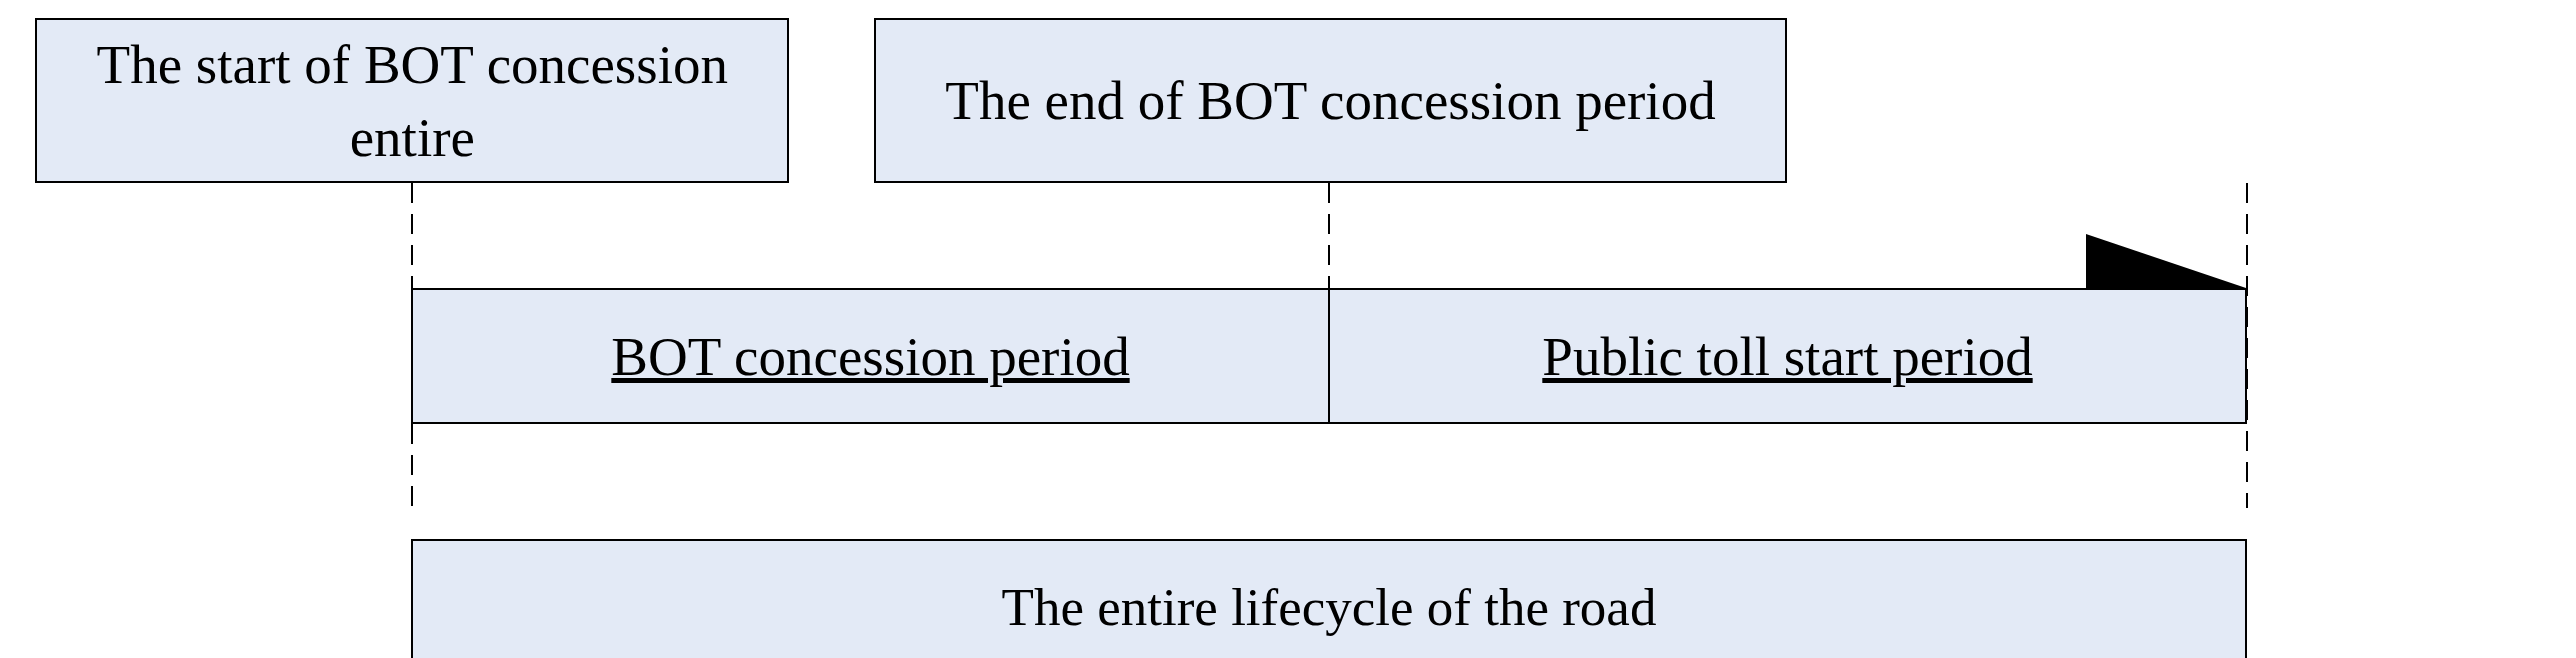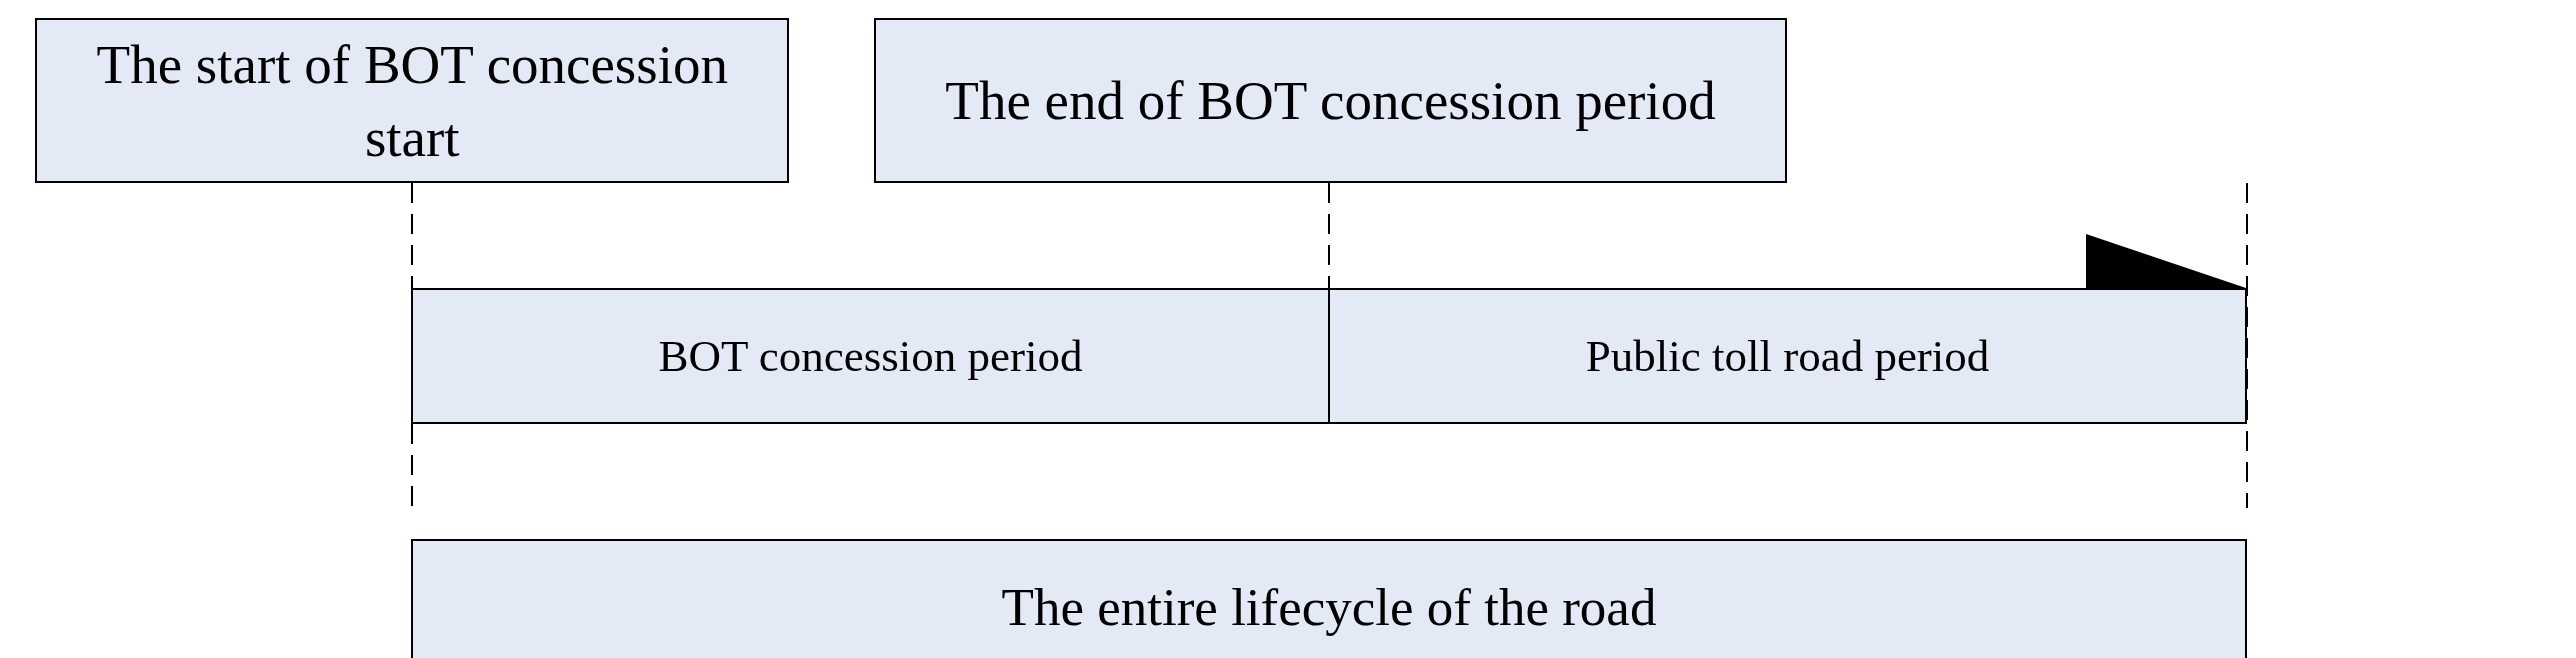--- a/index.html
+++ b/index.html
@@ -64,21 +64,22 @@
     border: 2.3px solid #000000;
     display: flex;
     z-index: 1;
   }
   .timeline-segment {
     box-sizing: border-box;
     display: flex;
     align-items: center;
     justify-content: center;
     text-align: center;
-    font-size: 45px;
+    font-size: 55px;
+    text-decoration: underline;
   }
   .segment-bot {
     width: 917px;
     border-right: 2.3px solid #000000;
   }
   .segment-ptr {
     flex: 1;
   }
   .end-marker {
     position: absolute;
@@ -103,41 +104,41 @@
     z-index: 1;
   }
 </style>
 </head>
 <body>
 
 <div class="canvas">
 
   <div class="event-box box-start">
     <div>The start of BOT concession</div>
-    <div>start</div>
+    <div>entire</div>
   </div>
 
   <div class="event-box box-transition">
     <div>The end of BOT concession period</div>
   </div>
 
 
   <div class="dashed-v dash-start"></div>
   <div class="dashed-v dash-transition"></div>
   <div class="dashed-v dash-end"></div>
   <div class="dashed-v dash-lifecycle"></div>
 
   <div class="end-marker"></div>
 
   <div class="timeline-bar">
     <div class="timeline-segment segment-bot">
       <span>BOT concession period</span>
     </div>
     <div class="timeline-segment segment-ptr">
-      <span>Public toll road period</span>
+      <span>Public toll start period</span>
     </div>
   </div>
 
   <div class="lifecycle-bar">
     <span>The entire lifecycle of the road</span>
   </div>
 
 </div>
 
 

